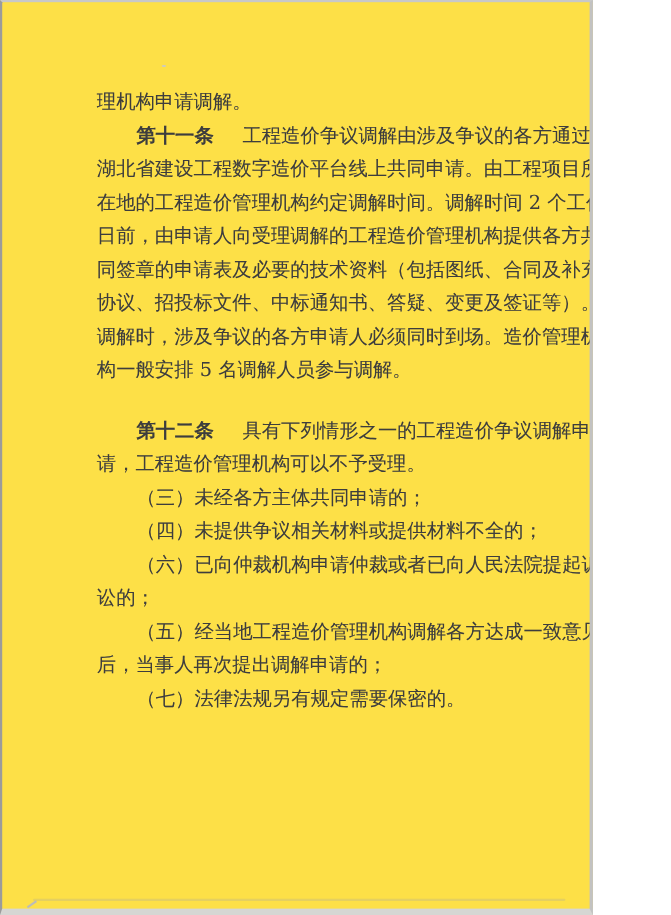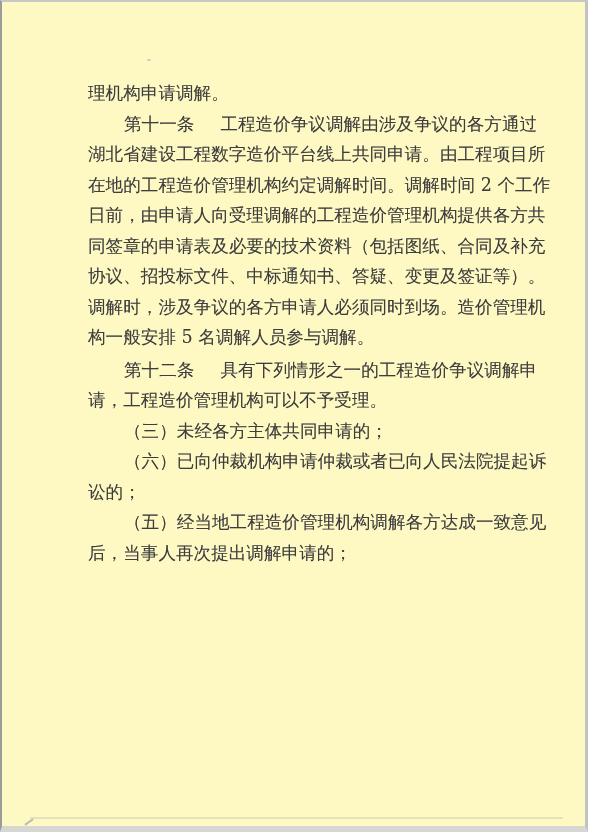--- a/index.html
+++ b/index.html
@@ -2,24 +2,24 @@
 <html><head>
 <meta charset="utf-8">
 <style>
   html, body {
     margin: 0;
     padding: 0;
     background: #ffffff;
   }
   .scan-page {
     position: relative;
-    width: 588px;
+    width: 539px;
     height: 832px;
     box-sizing: border-box;
-    background: #fef9c3;
+    background: #fde047;
     border-left: 2px solid #9b9b9b;
     border-top: 2px solid #c8c8c8;
     border-right: 3px solid #c2c2c2;
     border-bottom: 6px solid #d6d6d3;
     overflow: hidden;
     font-family: "DejaVu Serif", "Liberation Serif", serif;
     color: #3d3d3d;
   }
   .doc-body {
     position: absolute;
@@ -30,22 +30,22 @@
     line-height: 30.5px;
     text-align: left;
     letter-spacing: 0;
     text-shadow: 0 0 0.5px rgba(90,90,90,0.35);
   }
   .doc-body p {
     margin: 0;
     padding: 0;
   }
   p.indent { text-indent: 36px; }
-  p.space-before { margin-top: 2px; }
-  .art-num { font-weight: normal; }
+  p.space-before { margin-top: 24px; }
+  .art-num { font-weight: bold; }
   .hgap { display: inline-block; width: 26px; }
   
   .bottom-shade {
     position: absolute;
     left: 28px;
     right: 22px;
     bottom: 7px;
     height: 2px;
     background: rgba(168,168,162,0.28);
     border-radius: 1px;
@@ -79,25 +79,27 @@
     <p>理机构申请调解。</p>
 
     <p class="indent"><b class="art-num">第十一条</b><span class="hgap"></span><span>工程造价争议调解由涉及争议的各方通过湖北省建设工程数字造价平台线上共同申请。由工程项目所在地的工程造价管理机构约定调解时间。调解时间 2 个工作日前，由申请人向受理调解的工程造价管理机构提供各方共同签章的申请表及必要的技术资料（包括图纸、合同及补充协议、招投标文件、中标通知书、答疑、变更及签证等）。调解时，涉及争议的各方申请人必须同时到场。造价管理机构一般安排 5 名调解人员参与调解。</span></p>
 
     <p class="indent space-before"><b class="art-num">第十二条</b><span class="hgap"></span><span>具有下列情形之一的工程造价争议调解申请，工程造价管理机构可以不予受理。</span></p>
 
 
 
     <p class="indent">（三）未经各方主体共同申请的；</p>
 
+    <p class="indent">（四）未提供争议相关材料或提供材料不全的；</p>
 
     <p class="indent">（六）已向仲裁机构申请仲裁或者已向人民法院提起诉讼的；</p>
 
     <p class="indent">（五）经当地工程造价管理机构调解各方达成一致意见后，当事人再次提出调解申请的；</p>
 
+    <p class="indent">（七）法律法规另有规定需要保密的。</p>
 
     <p class="indent"><b class="art-num"></b><span class="hgap"></span><span></span></p>
 
   </div>
 
   <div class="speck"></div>
   <div class="bottom-shade"></div>
   <div class="corner-tick"></div>
 
 </div>

